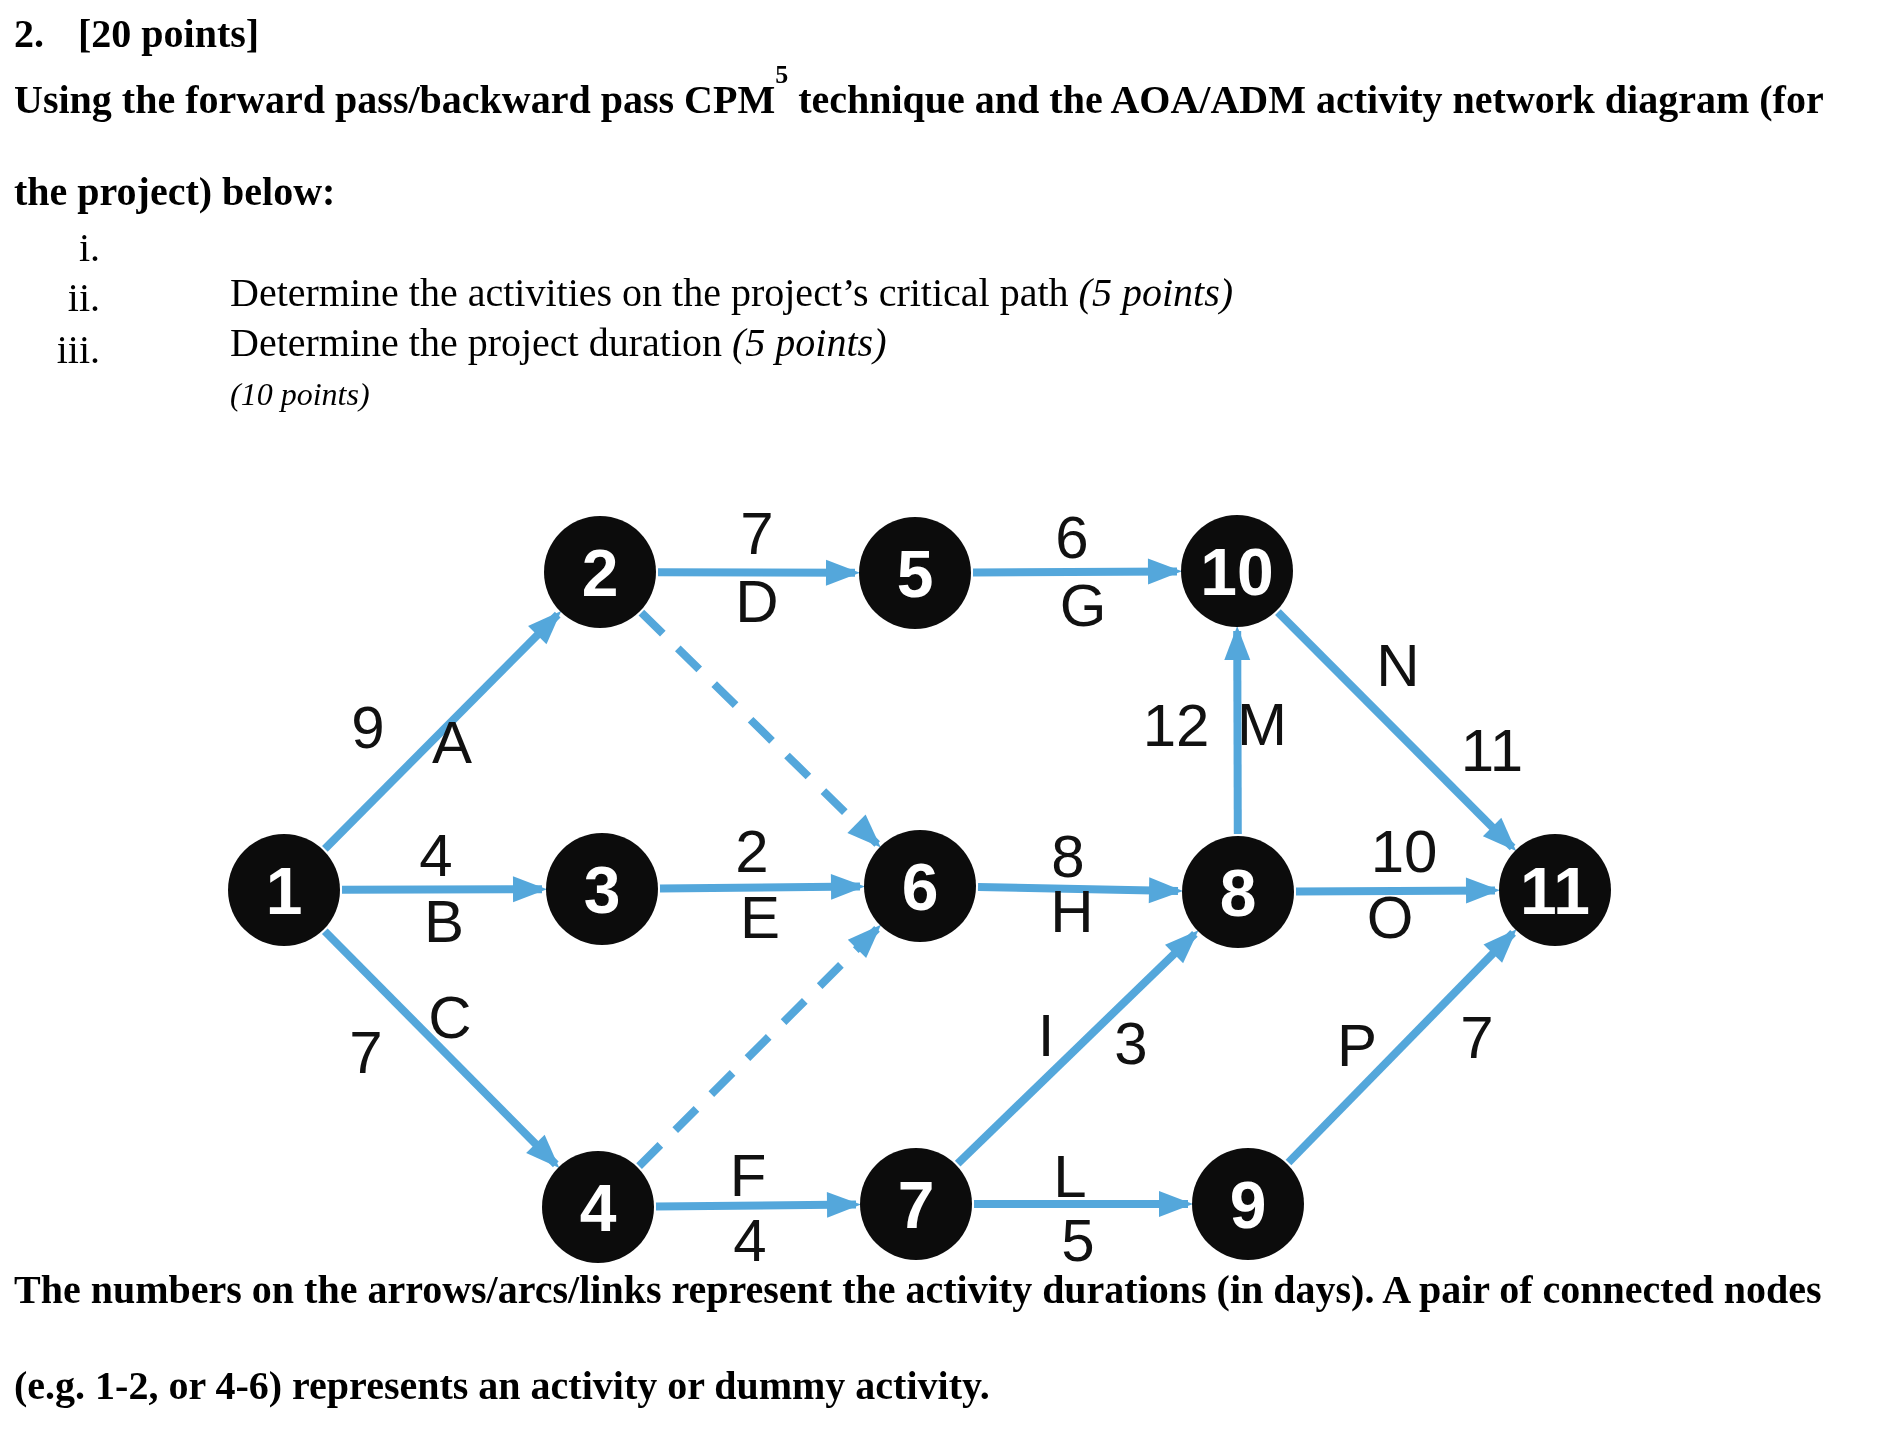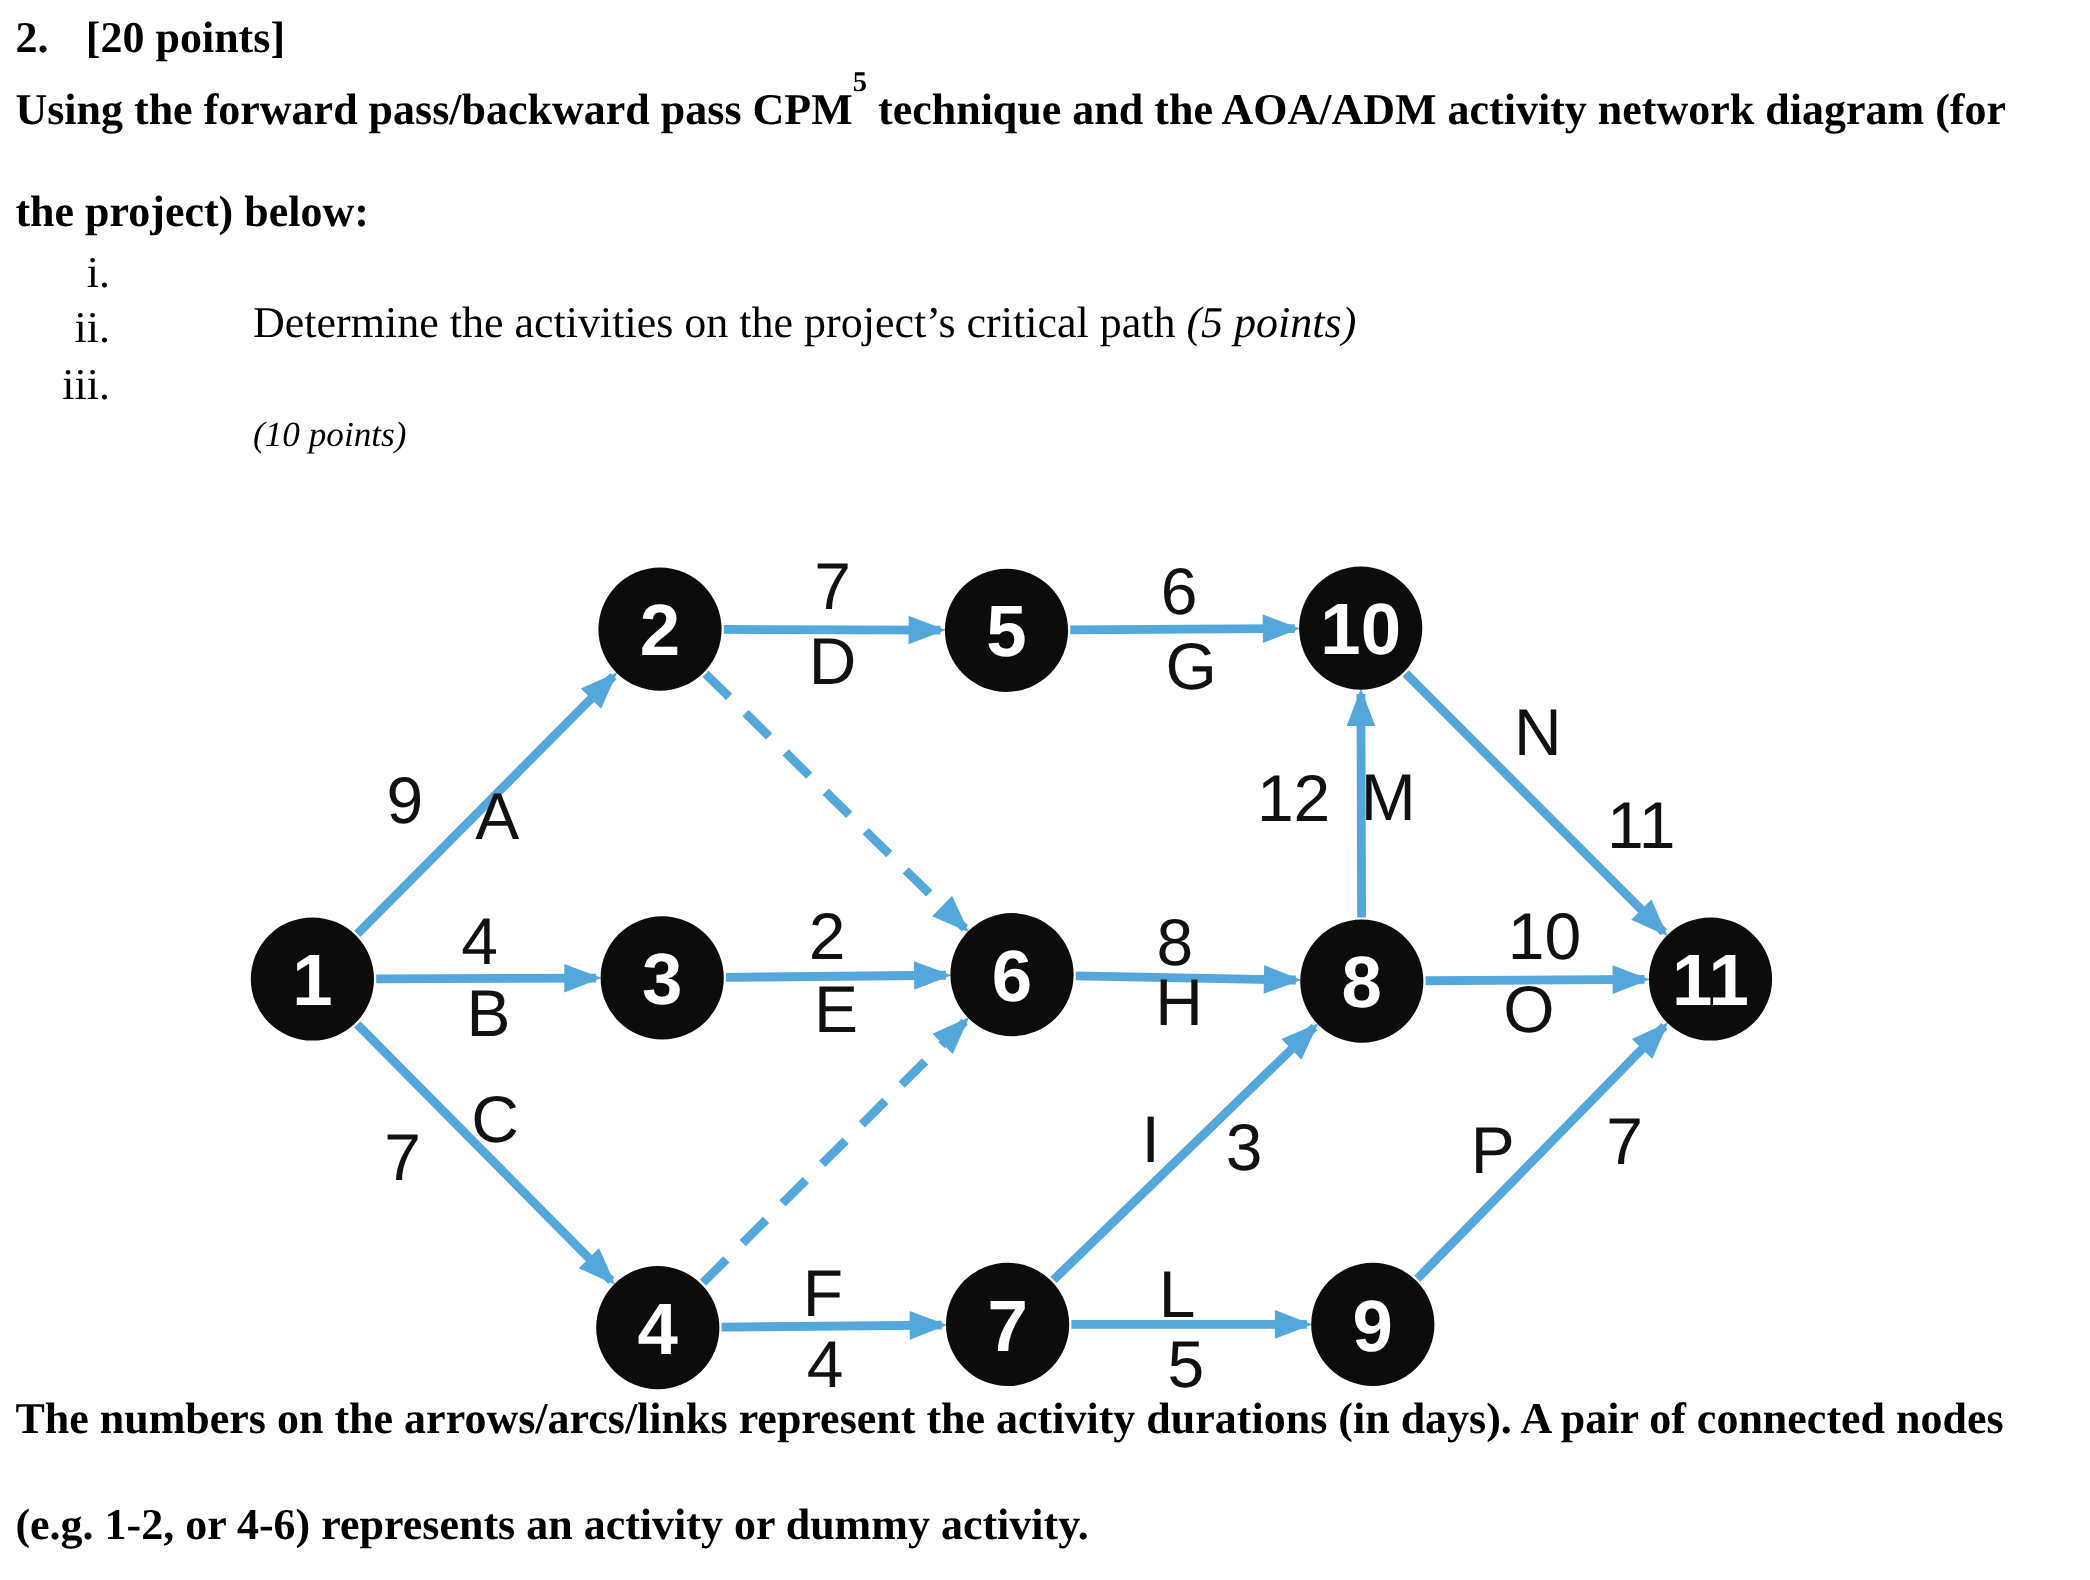--- a/index.html
+++ b/index.html
@@ -28,20 +28,21 @@
   <span>Using the forward pass/backward pass CPM</span><sup class="fnsup">5</sup><span> technique and the AOA/ADM activity network diagram (for</span>
 </div>
 <div class="abs bodyline" style="left:14px;top:132px;margin-top:36px;">the project) below:</div>
 
 <div class="task-row" style="top:224px;">
   <span class="task-marker">i.</span>
   <span class="task-text"><span>Determine the activities on the project’s critical path </span><span class="italic">(5 points)</span></span>
 </div>
 <div class="task-row" style="top:274px;padding-left:24px;">
   <span class="task-marker">ii.</span>
+  <span class="task-text"><span>Determine the project duration </span><span class="italic">(5 points)</span></span>
 </div>
 <div class="task-row" style="top:326px;height:100px;">
   <span class="task-marker">iii.</span>
   <span class="task-points-line italic">(10 points)</span>
 </div>
 
 <svg id="network-svg" viewBox="0 0 1900 910">
     <defs>
       <marker id="arrowhead" markerUnits="userSpaceOnUse" markerWidth="38" markerHeight="30" refX="30" refY="14" orient="auto">
         <path d="M1,1 L35,14 L1,27 Z" fill="#54A7DB"></path>

